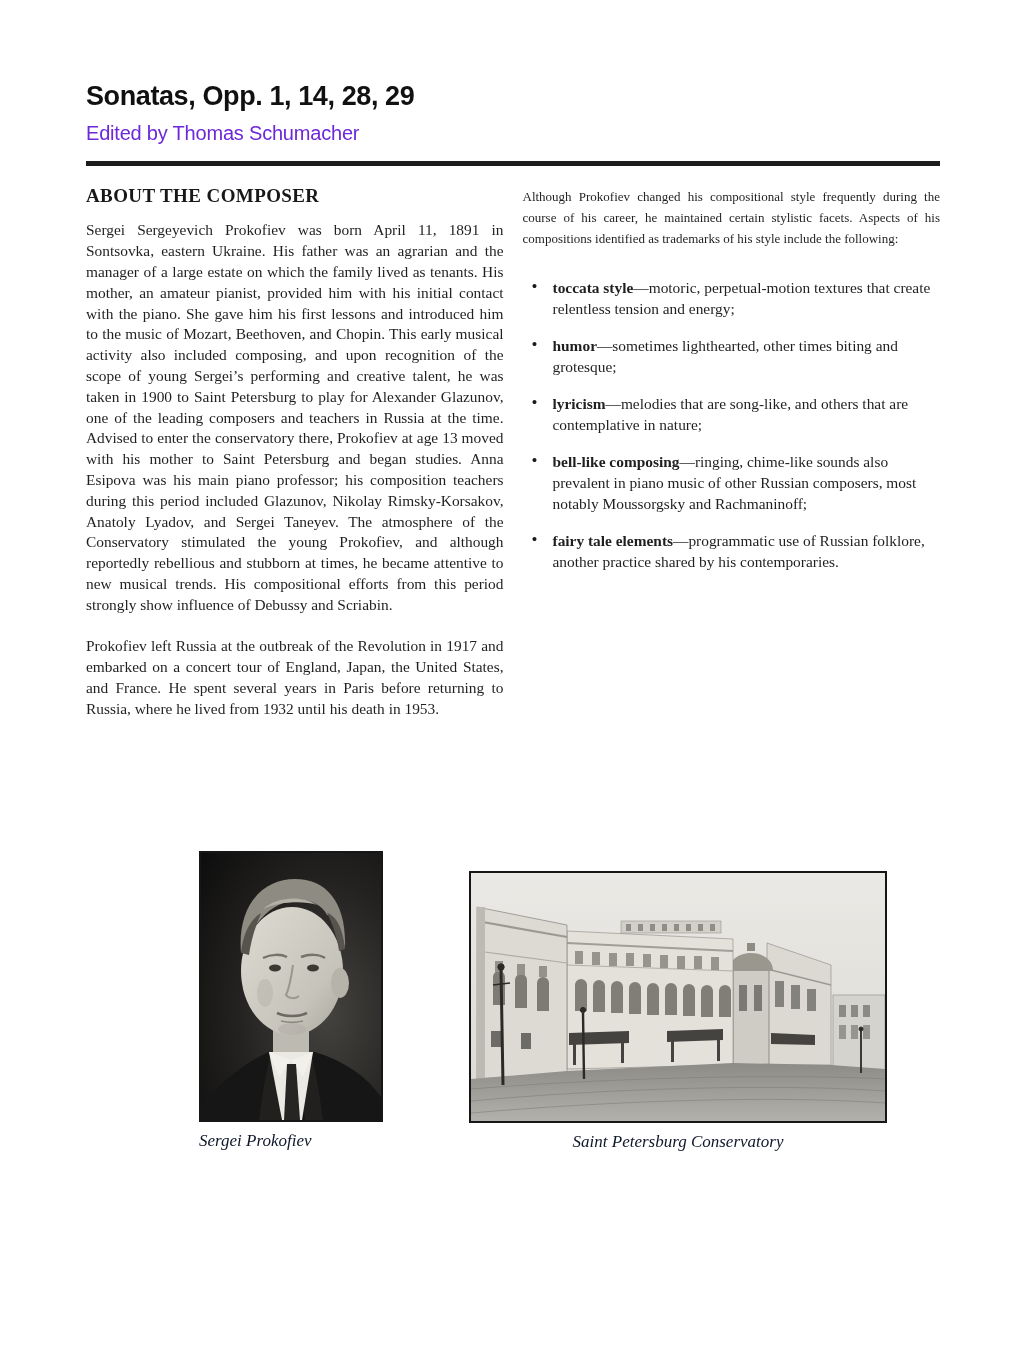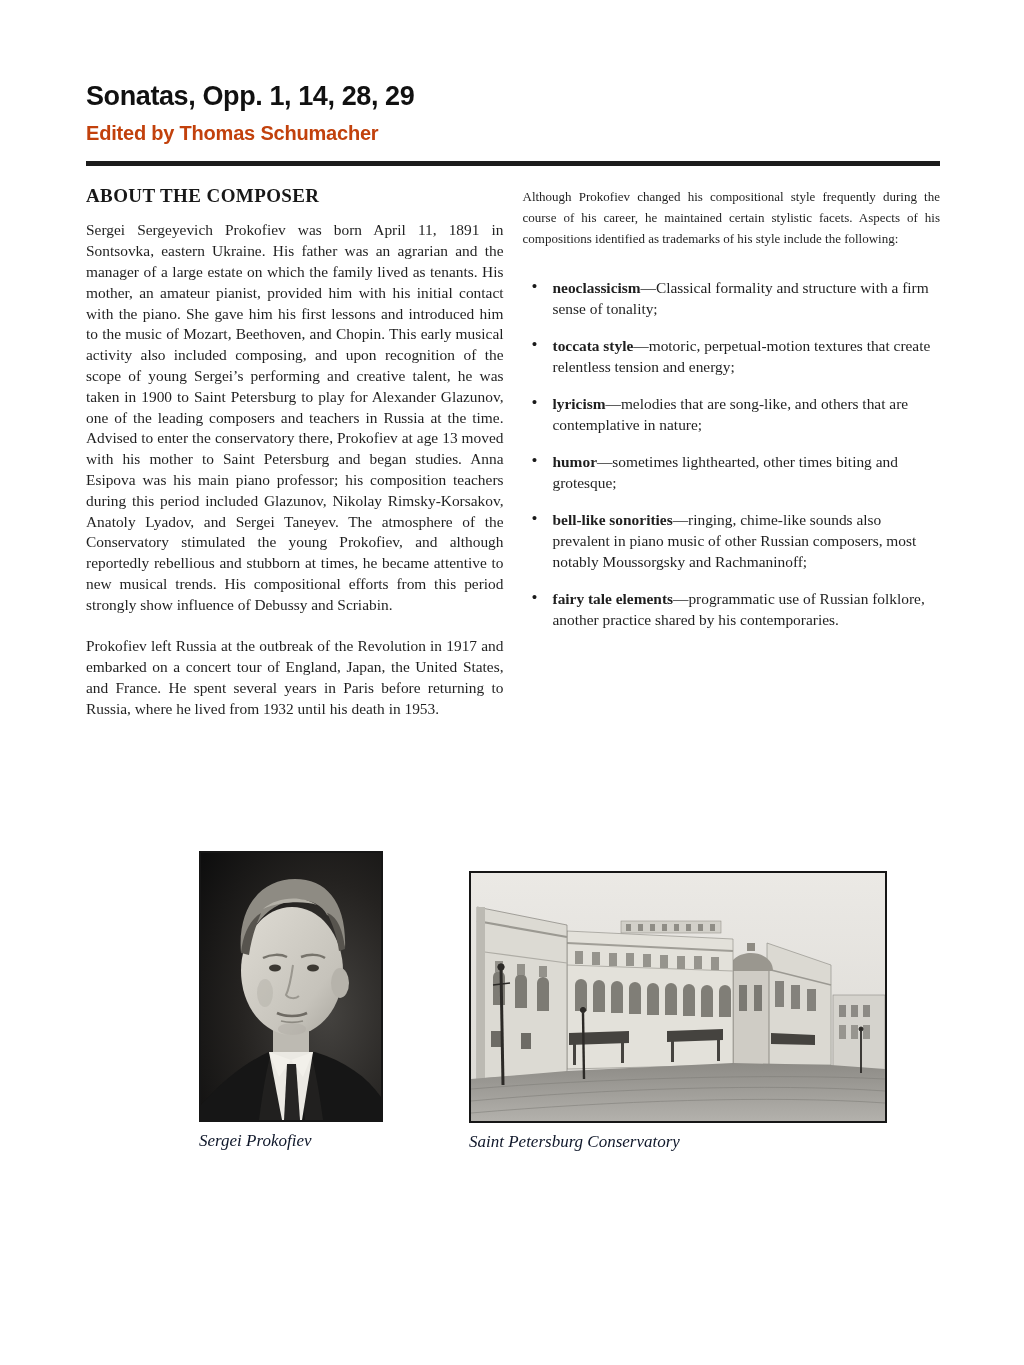--- a/index.html
+++ b/index.html
@@ -20,25 +20,25 @@
     font-family: "Liberation Sans", "DejaVu Sans", sans-serif;
     font-weight: bold;
     font-size: 27px;
     line-height: 1.05;
     letter-spacing: -0.4px;
     color: #111111;
   }
   .subtitle {
     margin: 13px 0 0 0;
     font-family: "Liberation Sans", "DejaVu Sans", sans-serif;
-    font-weight: bold;
+    font-weight: normal;
     font-size: 20px;
     line-height: 1.05;
     letter-spacing: -0.2px;
-    color: #c2410c;
+    color: #6d28d9;
   }
   .double-rule {
     margin-top: 17px;
     height: 2px;
     background: #ffffff;
     border-top: 2px solid #1c1c1c;
     border-bottom: 3px solid #1c1c1c;
   }
   
   .columns {
@@ -85,21 +85,21 @@
     left: 0;
     top: -1px;
     font-size: 17px;
     color: #1a1a1a;
   }
   ul.traits .term { font-weight: bold; }
   
   .photos { position: absolute; top: 851px; left: 0; width: 1024px; height: 310px; }
   figure { margin: 0; }
   .fig-portrait { position: absolute; left: 199px; top: 0; }
-  .fig-building { position: absolute; left: 469px; top: 20px; }
+  .fig-building { position: absolute; left: 469px; top: 20px; text-align: center; }
   .photo {
     display: block;
     border: 2px solid #161616;
     background: #222;
   }
   .photo svg { display: block; }
   figcaption {
     margin-top: 9px;
     font-style: italic;
     font-size: 17px;
@@ -131,25 +131,24 @@
 
   <div class="columns">
     <div class="col">
       <h3 class="section-heading">ABOUT THE COMPOSER</h3>
       <p class="body-par">Sergei Sergeyevich Prokofiev was born April 11, 1891 in Sontsovka, eastern Ukraine. His father was an agrarian and the manager of a large estate on which the family lived as tenants. His mother, an amateur pianist, provided him with his initial contact with the piano. She gave him his first lessons and introduced him to the music of Mozart, Beethoven, and Chopin. This early musical activity also included composing, and upon recognition of the scope of young Sergei’s performing and creative talent, he was taken in 1900 to Saint Petersburg to play for Alexander Glazunov, one of the leading composers and teachers in Russia at the time. Advised to enter the conservatory there, Prokofiev at age 13 moved with his mother to Saint Petersburg and began studies. Anna Esipova was his main piano professor; his composition teachers during this period included Glazunov, Nikolay Rimsky-Korsakov, Anatoly Lyadov, and Sergei Taneyev. The atmosphere of the Conservatory stimulated the young Prokofiev, and although reportedly rebellious and stubborn at times, he became attentive to new musical trends. His compositional efforts from this period strongly show influence of Debussy and Scriabin.</p>
       <p class="body-par">Prokofiev left Russia at the outbreak of the Revolution in 1917 and embarked on a concert tour of England, Japan, the United States, and France. He spent several years in Paris before returning to Russia, where he lived from 1932 until his death in 1953.</p>
     </div>
     <div class="col">
       <p class="intro-par">Although Prokofiev changed his compositional style frequently during the course of his career, he maintained certain stylistic facets. Aspects of his compositions identified as trademarks of his style include the following:</p>
       <ul class="traits">
-        <li><span class="term">neoclassicism</span><span>—Classical formality and structure with a firm sense of tonality;</span></li>
         <li><span class="term">toccata style</span><span>—motoric, perpetual-motion textures that create relentless tension and energy;</span></li>
+        <li><span class="term">humor</span><span>—sometimes lighthearted, other times biting and grotesque;</span></li>
         <li><span class="term">lyricism</span><span>—melodies that are song-like, and others that are contemplative in nature;</span></li>
-        <li><span class="term">humor</span><span>—sometimes lighthearted, other times biting and grotesque;</span></li>
-        <li><span class="term">bell-like sonorities</span><span>—ringing, chime-like sounds also prevalent in piano music of other Russian composers, most notably Moussorgsky and Rachmaninoff;</span></li>
+        <li><span class="term">bell-like composing</span><span>—ringing, chime-like sounds also prevalent in piano music of other Russian composers, most notably Moussorgsky and Rachmaninoff;</span></li>
         <li><span class="term">fairy tale elements</span><span>—programmatic use of Russian folklore, another practice shared by his contemporaries.</span></li>
       </ul>
     </div>
   </div>
 
   <div class="photos">
 
     <figure class="fig-portrait">
       <div class="photo">
         <svg width="180" height="267" viewBox="0 0 180 267" xmlns="http://www.w3.org/2000/svg">

